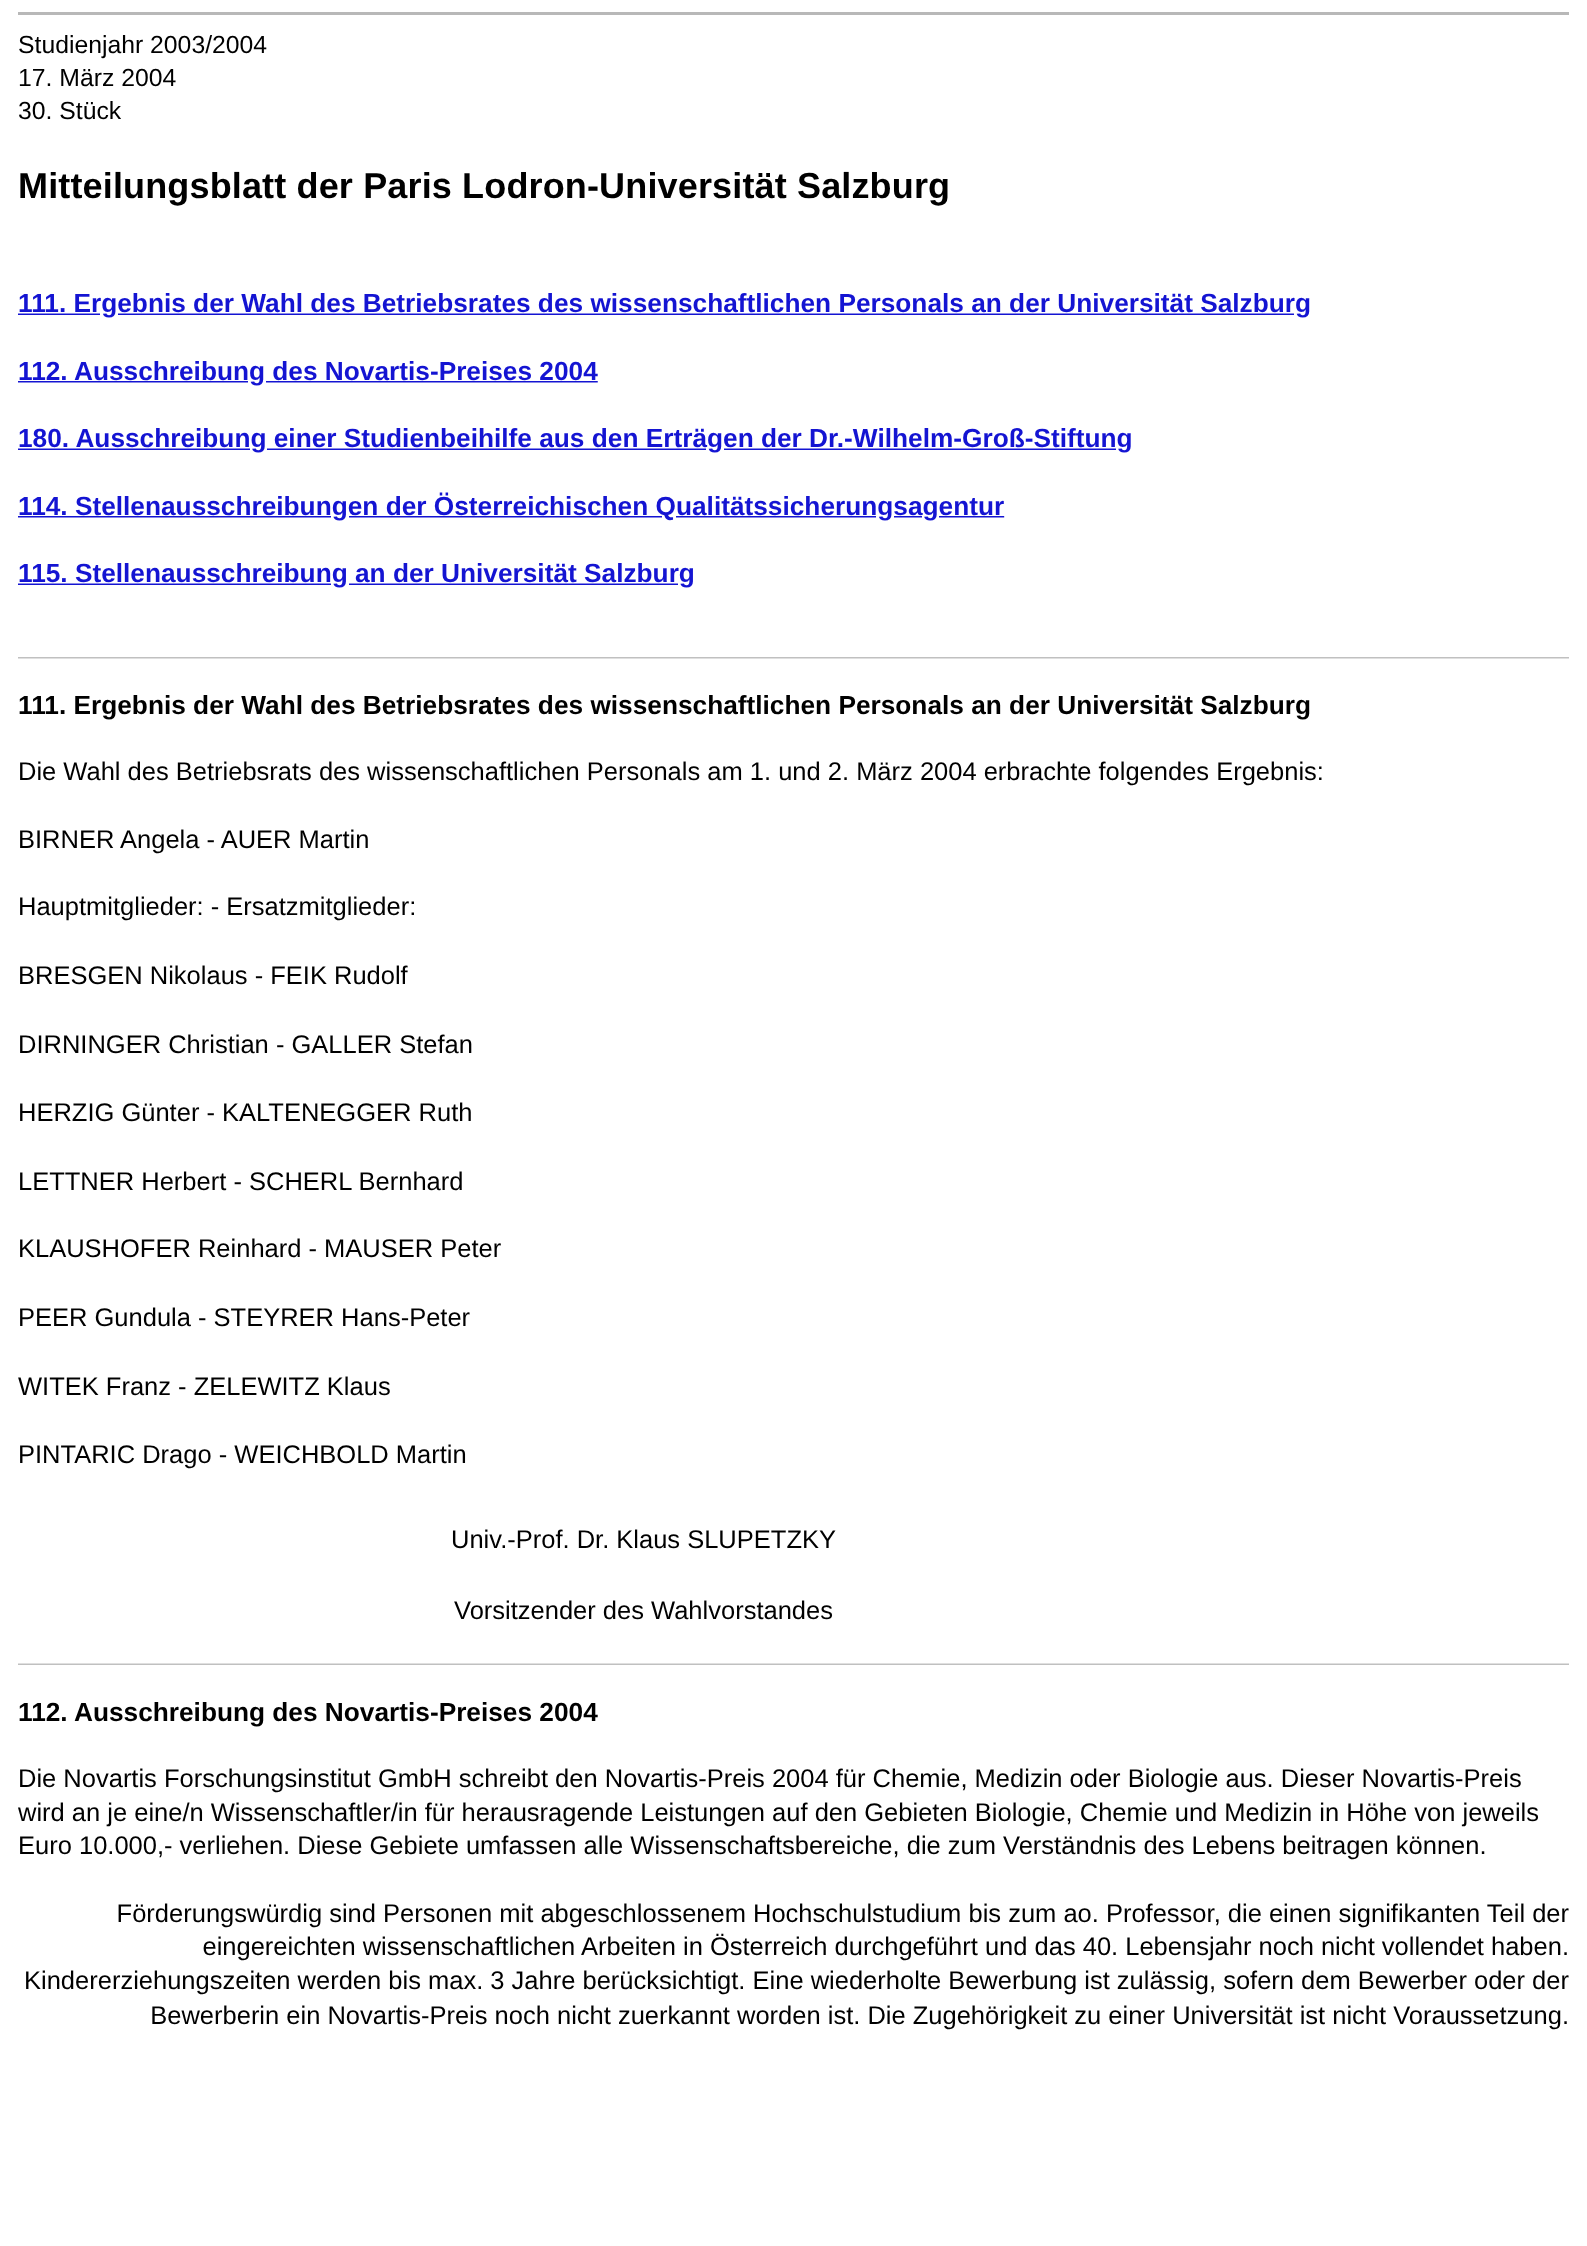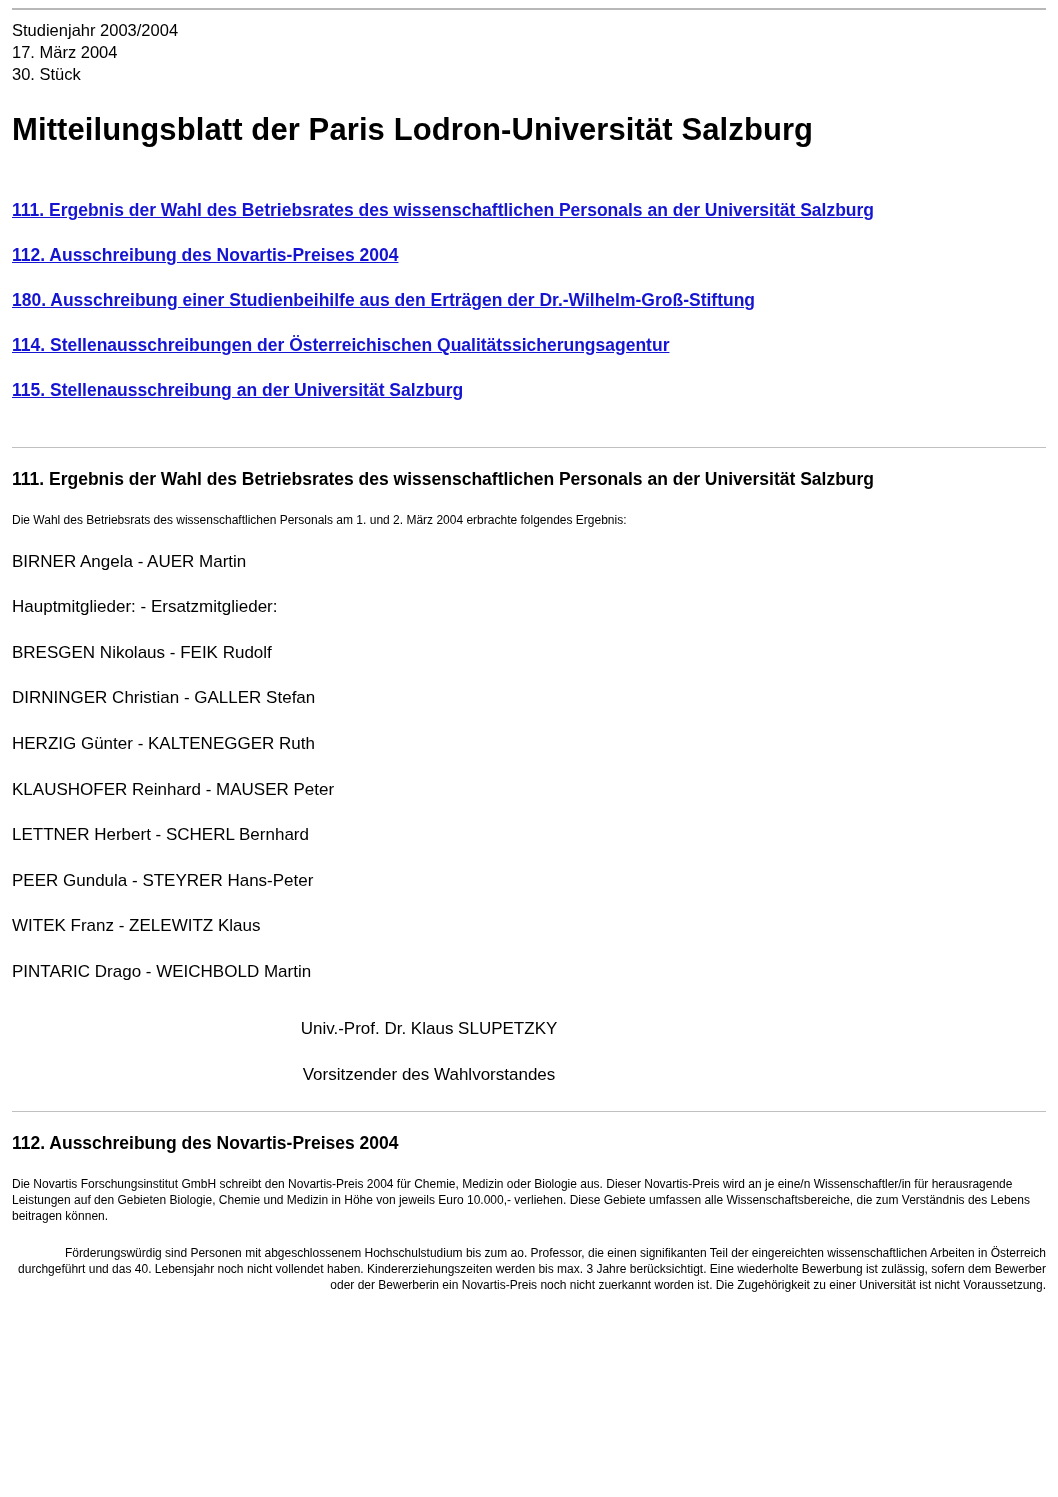--- a/index.html
+++ b/index.html
@@ -28,21 +28,21 @@
     border-top: 1px solid #c0c0c0;
     margin: 22px 0 20px 0;
   }
   .meta {
     font-size: 16.5px;
     line-height: 1.32;
     margin: 0 0 26px 0;
   }
   .meta div { white-space: pre; }
   h1.masthead {
-    font-size: 31px;
+    font-size: 24px;
     font-weight: bold;
     letter-spacing: 0.1px;
     margin: 0 0 52px 0;
     line-height: 1.2;
   }
   .toc { margin: 0 0 8px 0; }
   .toc a {
     display: inline-block;
     color: #1414d2;
     text-decoration: underline;
@@ -53,21 +53,21 @@
     cursor: pointer;
   }
   .toc-row { display: block; }
   h2.section {
     font-size: 17.5px;
     font-weight: bold;
     margin: 0 0 22px 0;
     line-height: 1.3;
   }
   p.body {
-    font-size: 12px;
+    font-size: 17px;
     line-height: 1.33;
     margin: 0 0 22px 0;
   }
   p.tight {
     font-size: 17px;
     line-height: 1.33;
     margin: 0 0 23px 0;
   }
   p.center {
     text-align: center;
@@ -105,22 +105,22 @@
   <hr class="rule">
 
   <section>
     <h2 class="section">111. Ergebnis der Wahl des Betriebsrates des wissenschaftlichen Personals an der Universität Salzburg</h2>
     <p class="body">Die Wahl des Betriebsrats des wissenschaftlichen Personals am 1. und 2. März 2004 erbrachte folgendes Ergebnis:</p>
     <p class="tight">BIRNER Angela - AUER Martin</p>
     <p class="tight">Hauptmitglieder: - Ersatzmitglieder:</p>
     <p class="tight">BRESGEN Nikolaus - FEIK Rudolf</p>
     <p class="tight">DIRNINGER Christian - GALLER Stefan</p>
     <p class="tight">HERZIG Günter - KALTENEGGER Ruth</p>
+    <p class="tight">LETTNER Herbert - SCHERL Bernhard</p>
     <p class="tight">KLAUSHOFER Reinhard - MAUSER Peter</p>
-    <p class="tight">LETTNER Herbert - SCHERL Bernhard</p>
     <p class="tight">PEER Gundula - STEYRER Hans-Peter</p>
     <p class="tight">WITEK Franz - ZELEWITZ Klaus</p>
     <p class="tight">PINTARIC Drago - WEICHBOLD Martin</p>
 
     <div class="sign-block">
       <p class="center">Univ.-Prof. Dr. Klaus SLUPETZKY</p>
       <p class="center">Vorsitzender des Wahlvorstandes</p>
     </div>
   </section>
 

